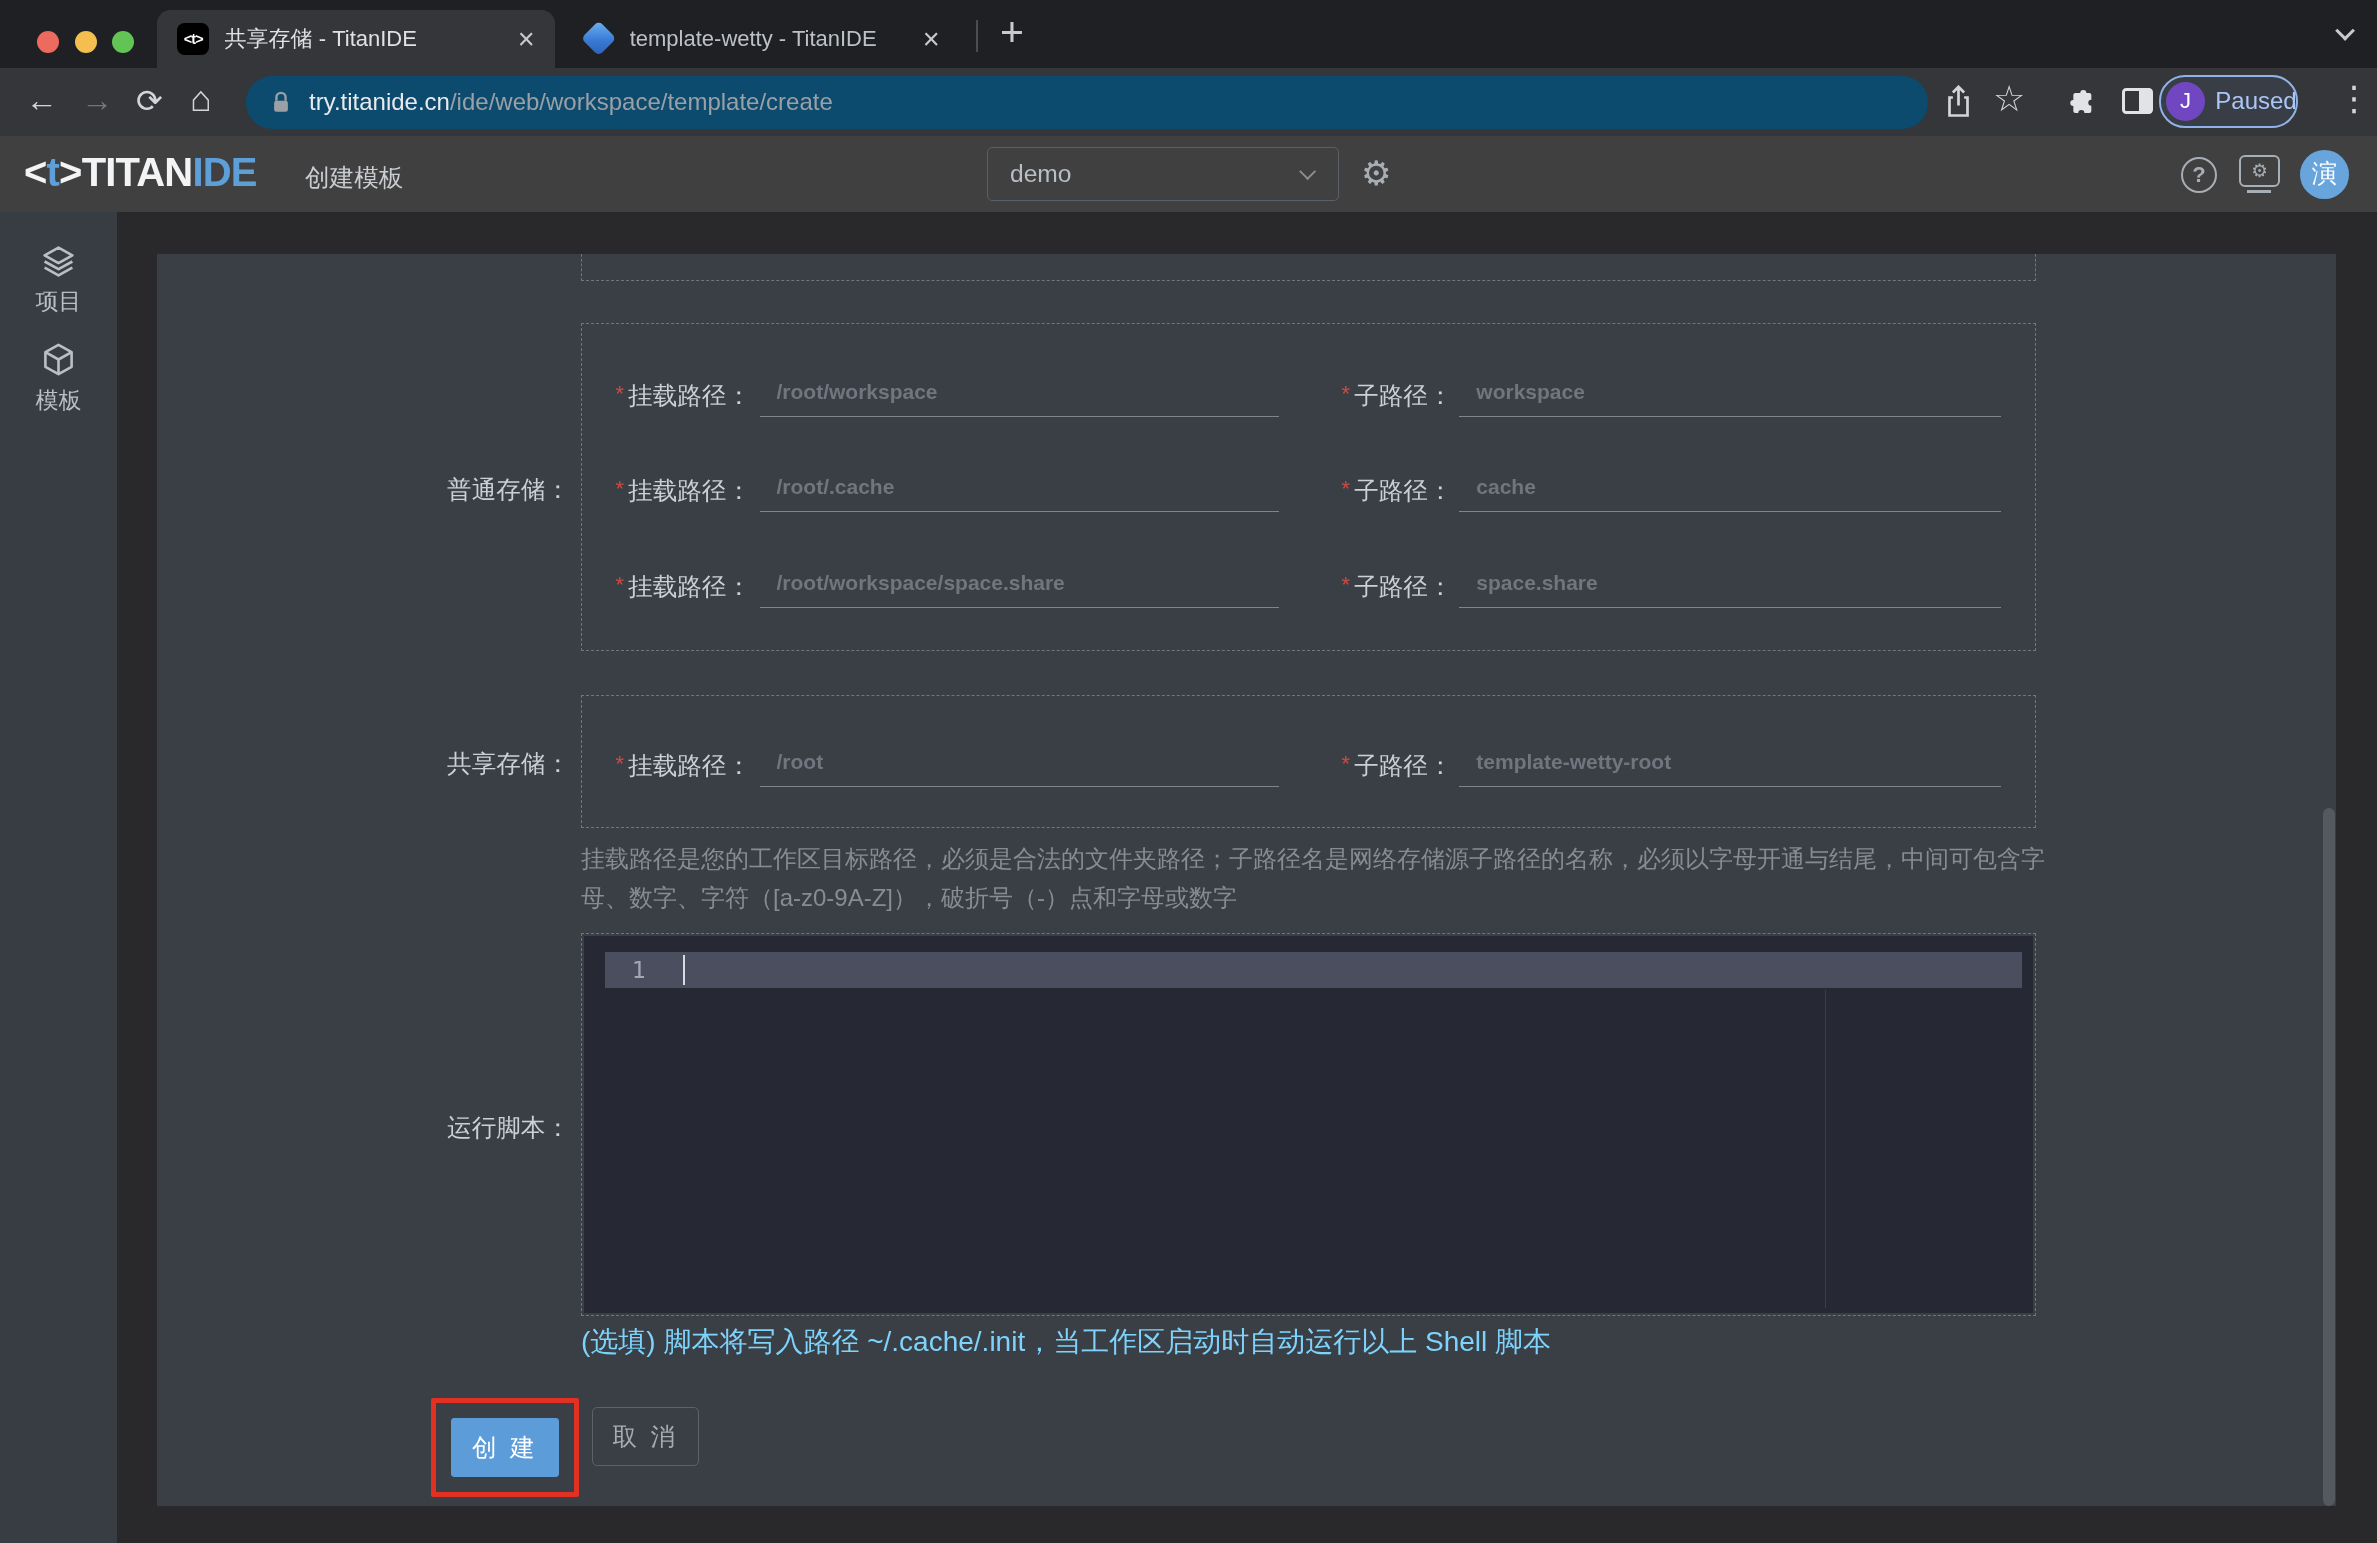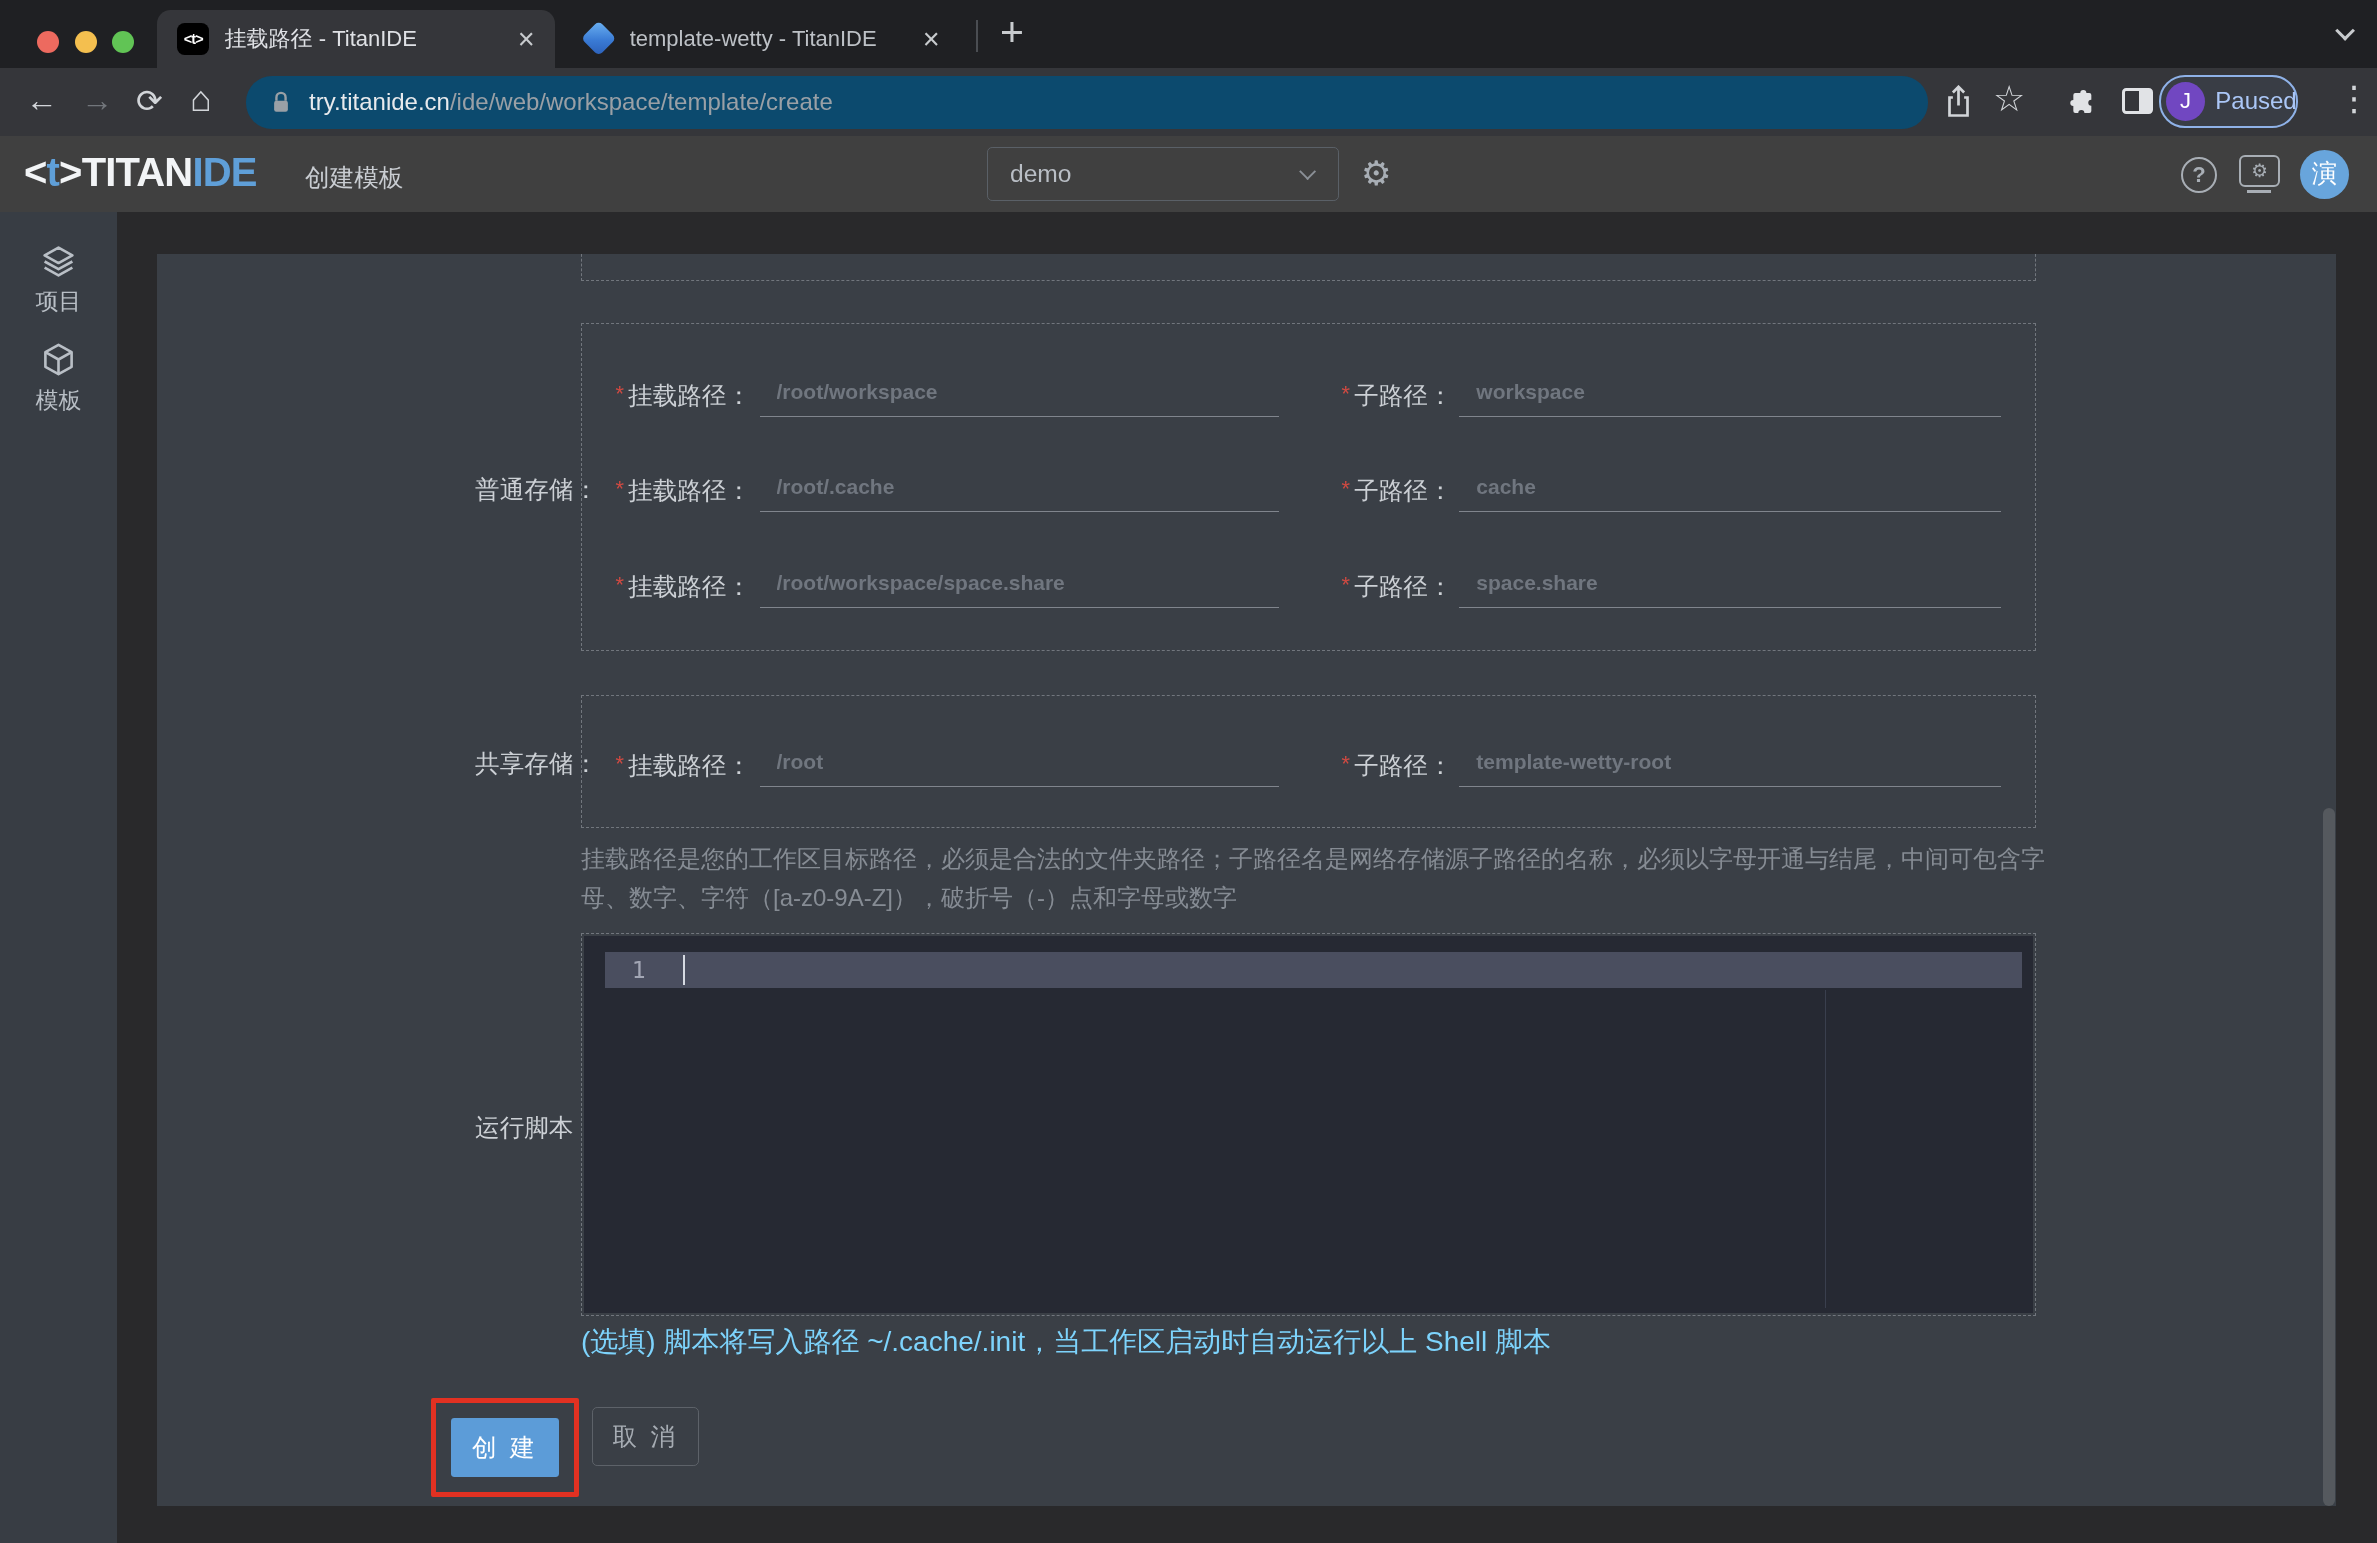--- a/index.html
+++ b/index.html
@@ -73,21 +73,21 @@
   .side-item { position:absolute; left:0; width:117px; display:flex; flex-direction:column;
                align-items:center; color:#b9bfc6; }
   .side-item .lbl { font-size:23px; margin-top:6.8px; }
   .contentbg { position:absolute; top:212px; left:117px; width:2261px; height:1332px; background:#29292b; }
   .panel { position:absolute; top:254px; left:157px; width:2179px; height:1252px;
            background:#3a3f46; overflow:hidden; }
 
   
   .dashbox { position:absolute; border:1.7px dashed #71767d; }
   .grouplabel { position:absolute; left:0; width:413px; text-align:right;
-                font-size:24.6px; color:#ccd0d5;margin-left:28px; }
+                font-size:24.6px; color:#ccd0d5; }
   .frow { position:absolute; left:0; width:100%; display:flex; align-items:center; }
   .flabel { font-size:24.6px; color:#ccd0d5; text-align:right; white-space:nowrap; }
   .req { color:#cf4a42; font-size:22px; margin-right:5.1px; vertical-align:2.5px; }
   .uinput { background:transparent; border:none; border-bottom:1.7px solid #80858d;
             height:44px; font-size:21px; color:#c9cdd2; padding:0 0 5.1px 17px; outline:none;
             font-family:"Liberation Sans", sans-serif;font-weight:bold; }
   .uinput::placeholder { color:#70767f; opacity:1; }
   .hint { position:absolute; left:424px; width:1483px; font-size:24px; color:#868c94; line-height:39px; }
 
   
@@ -117,21 +117,21 @@
 </head>
 <body>
 
 <div class="tabstrip">
   <div class="traffic" style="left:37px;background:#ed6a5f"></div>
   <div class="traffic" style="left:75px;background:#f4bf4f"></div>
   <div class="traffic" style="left:112px;background:#61c455"></div>
 
   <div class="tab active" style="left:157px;width:398px;">
     <div class="favicon1">&lt;t&gt;</div>
-    <div class="tab-title">挂载路径 - TitanIDE</div>
+    <div class="tab-title">共享存储 - TitanIDE</div>
     <div class="tab-close">×</div>
   </div>
 
   <div class="tab inactive" style="left:562px;width:398px;">
     <div class="favicon2"></div>
     <div class="tab-title">template-wetty - TitanIDE</div>
     <div class="tab-close">×</div>
   </div>
 
   <div class="tab-divider"></div>

